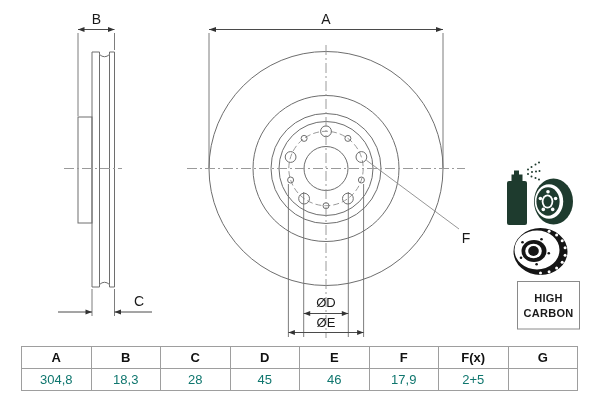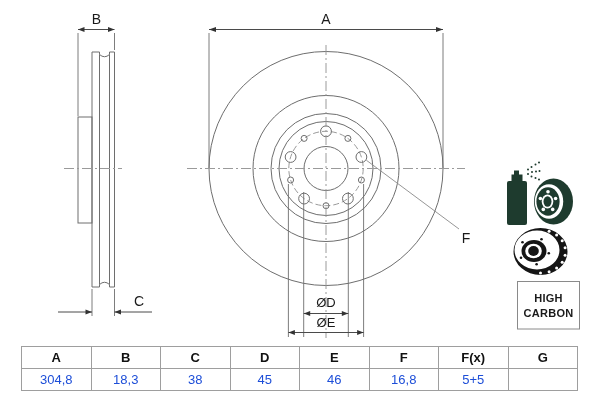--- a/index.html
+++ b/index.html
@@ -8,21 +8,21 @@
   svg{position:absolute;left:0;top:0;}
   svg text{font-family:"Liberation Sans","DejaVu Sans",sans-serif;fill:#1a1a1a;}
   .dimlabel{font-size:14px;}
   .dimlabel-small{font-size:13px;}
   .hc-text{font-size:11px;font-weight:bold;letter-spacing:.3px;}
   #spec-table{position:absolute;left:21px;top:346px;width:557px;border-collapse:collapse;
               table-layout:fixed;background:#fff;}
   #spec-table th,#spec-table td{border:1px solid #9e9e9e;height:21px;padding:0;
               text-align:center;vertical-align:middle;font-size:13px;}
   #spec-table th{font-weight:bold;color:#111;}
-  #spec-table td{font-weight:normal;color:#1d4ed8;}
+  #spec-table td{font-weight:normal;color:#0f766e;}
 </style>
 </head>
 <body>
 
 <div id="page">
 
 <svg width="600" height="344" viewBox="0 0 600 344">
 
   <g stroke="#6e6e6e" stroke-width="1" fill="none">
 
@@ -187,23 +187,23 @@
       <th>E</th>
       <th>F</th>
       <th>F(x)</th>
       <th>G</th>
     </tr>
   </thead>
   <tbody>
     <tr>
       <td>304,8</td>
       <td>18,3</td>
-      <td>38</td>
+      <td>28</td>
       <td>45</td>
       <td>46</td>
-      <td>16,8</td>
-      <td>5+5</td>
+      <td>17,9</td>
+      <td>2+5</td>
       <td></td>
     </tr>
   </tbody>
 </table>
 
 </div>
 
 </body></html>

